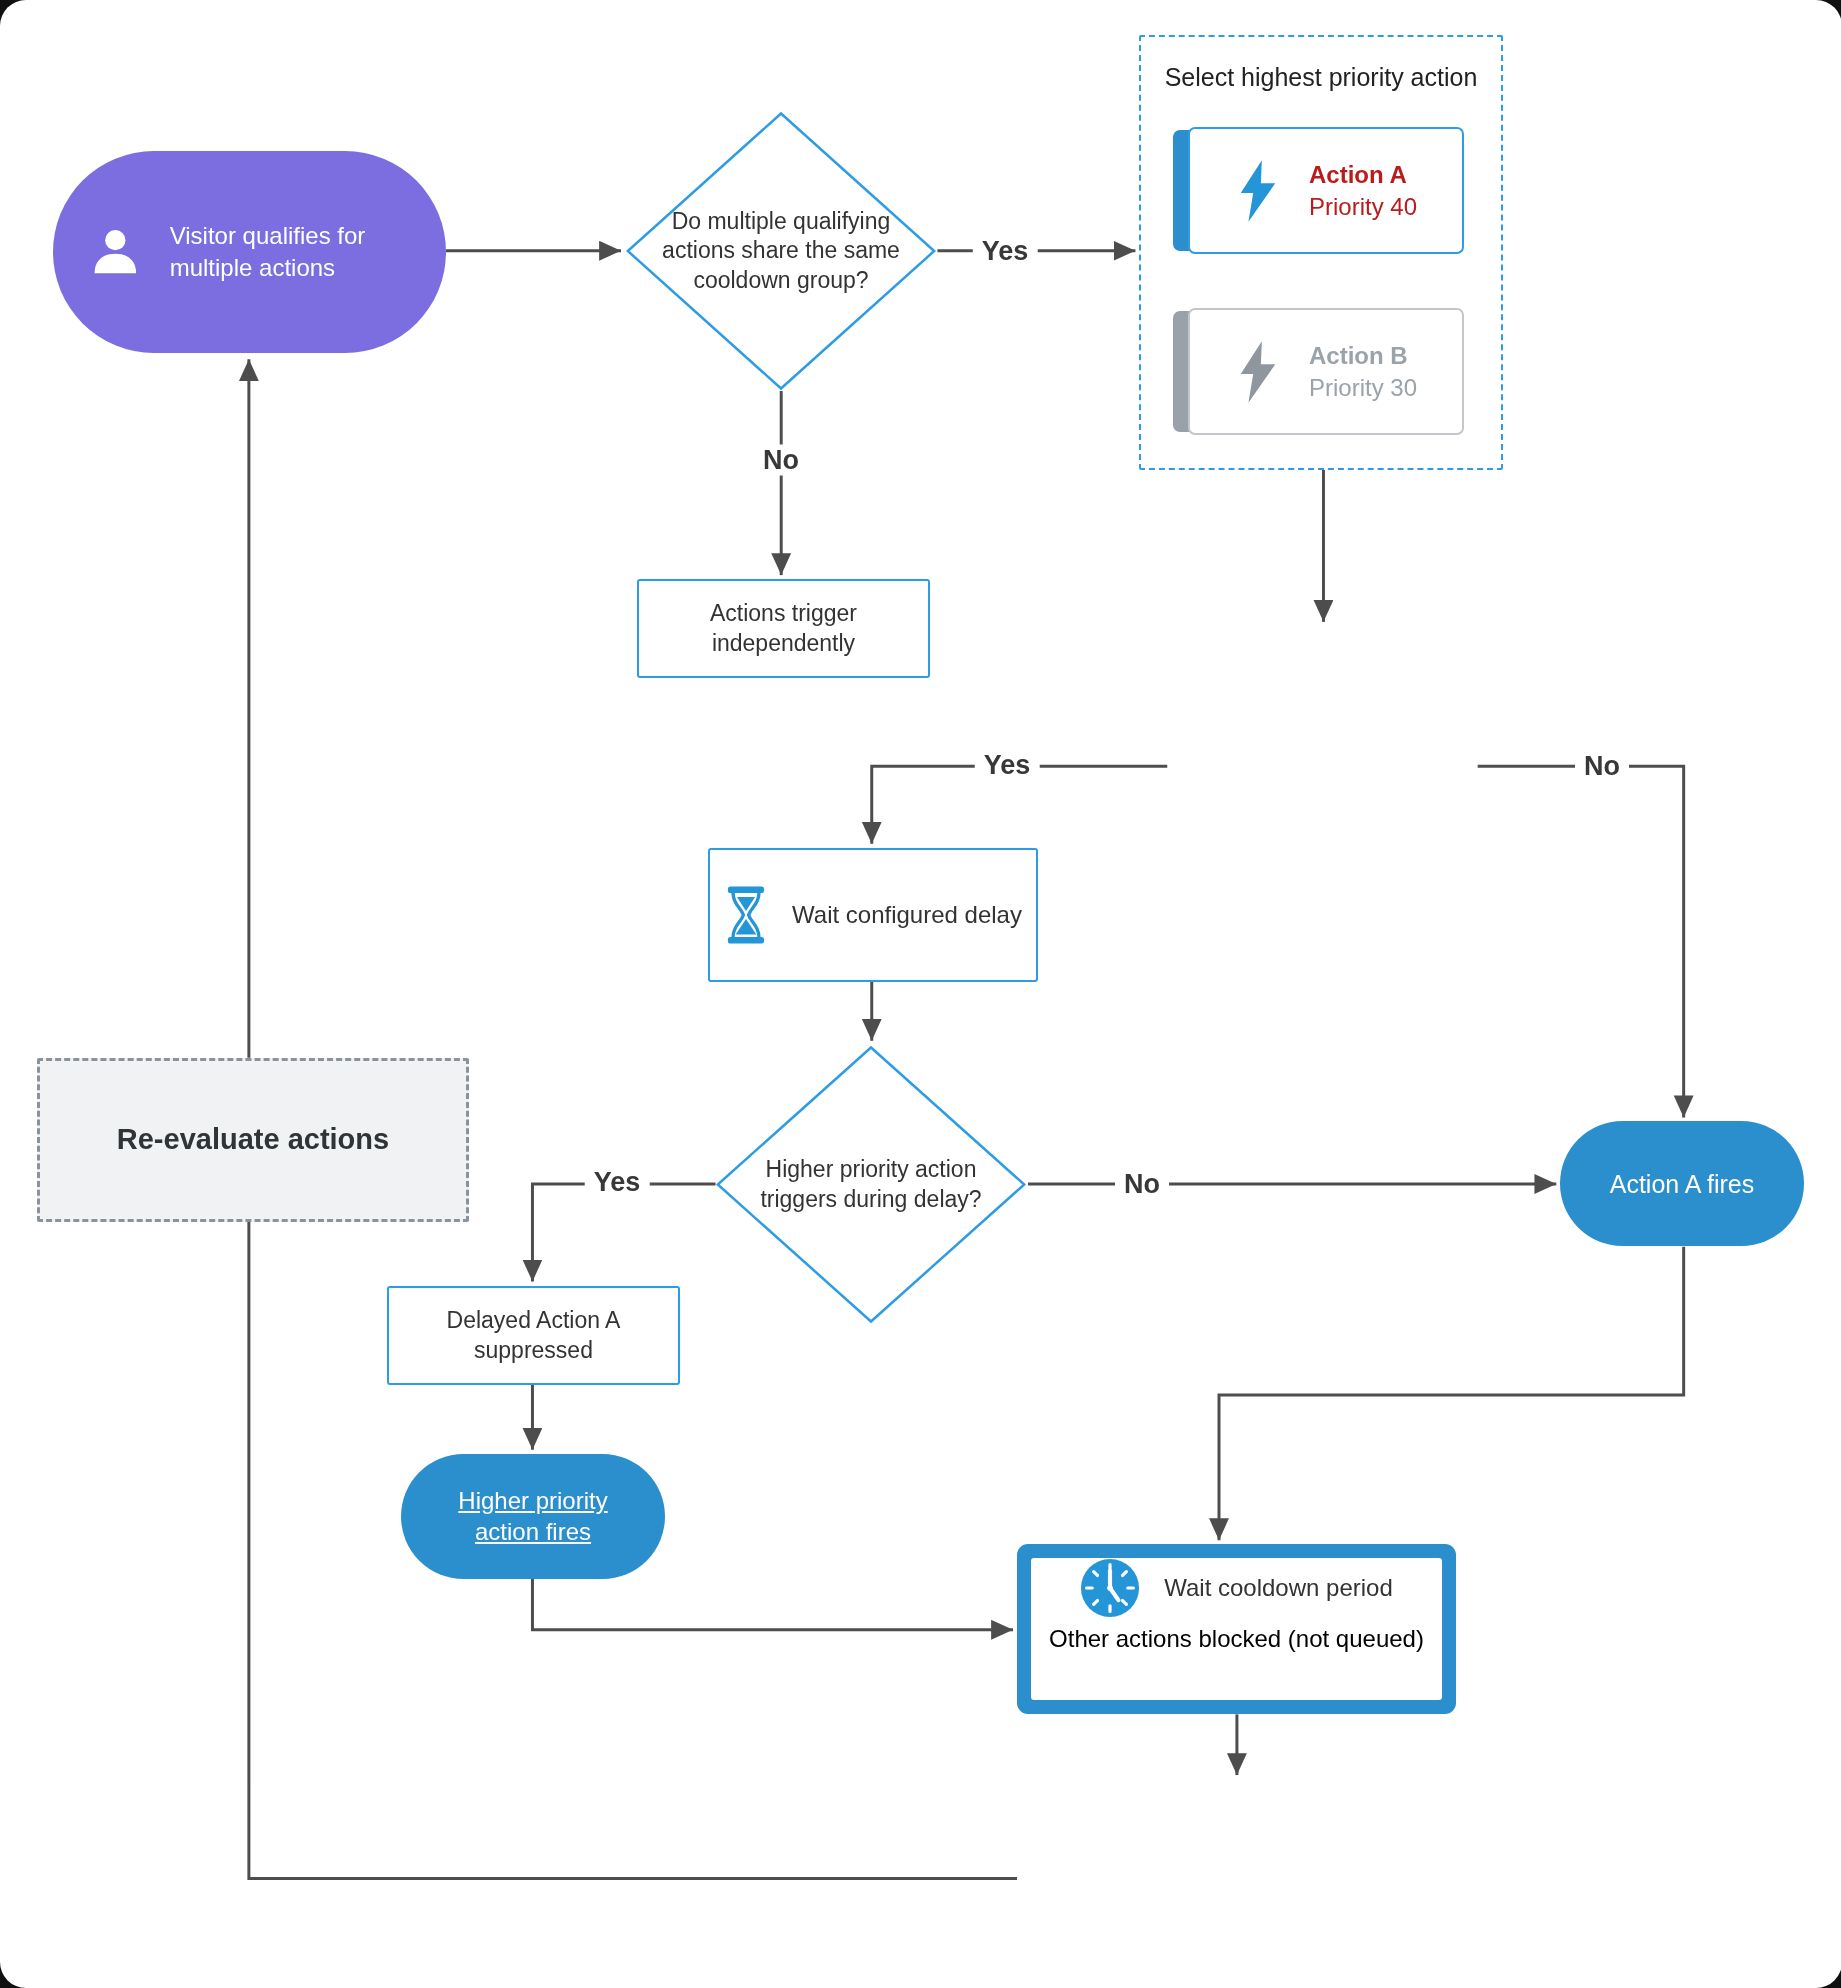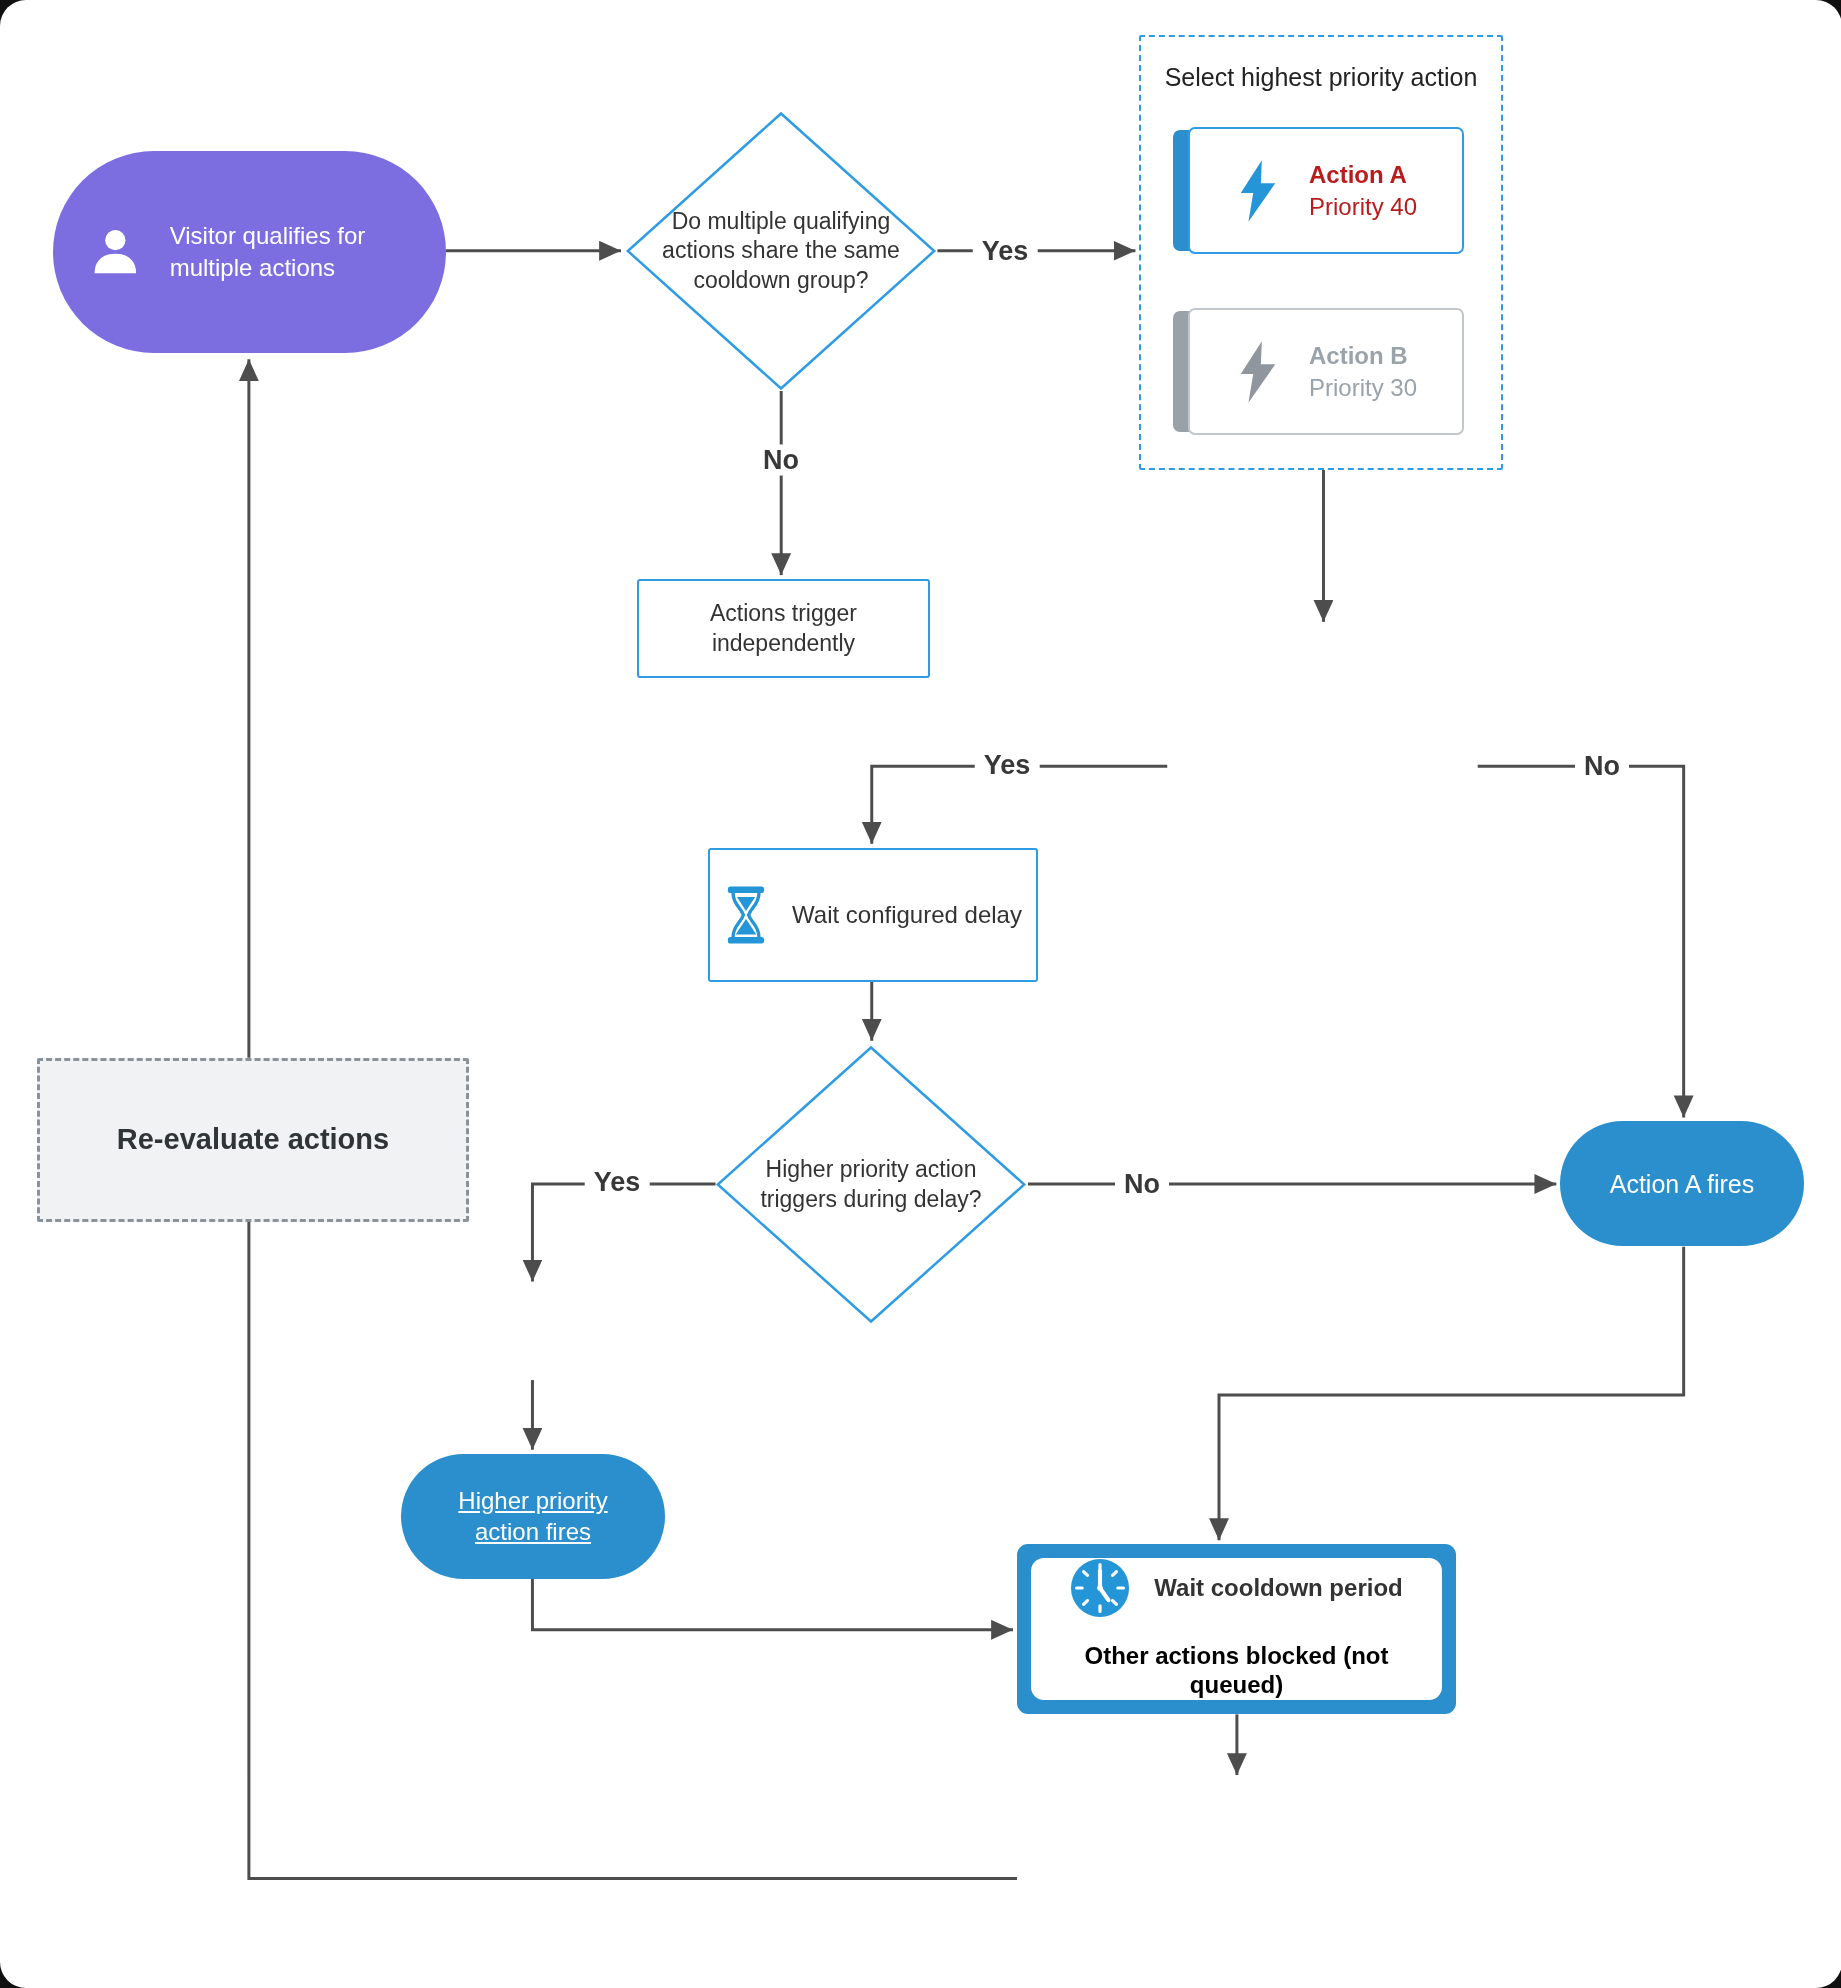--- a/index.html
+++ b/index.html
@@ -25,21 +25,21 @@
   .tab-blue{background:#2a8fcc;}
   .tab-gray{background:#9aa1a8;}
   .body-blue{border:2px solid #2e9ce4;}
   .body-gray{border:2px solid #c2c7cc;}
   .card-text{text-align:left;font-size:24px;line-height:1.3;}
   .card-text .nm{font-weight:bold;}
   .text-dark{color:#b91c1c;}
   .text-gray{color:#9aa2aa;}
   .reeval{background:#f1f2f4;border:3px dashed #8b929a;border-radius:2px;font-weight:bold;font-size:29px;color:#2f3437;}
   .thick-box{position:absolute;background:#2a8fcc;border-radius:11px;padding:14px;box-sizing:border-box;}
-  .thick-inner{background:#fff;border-radius:13px;width:100%;height:100%;display:flex;flex-direction:column;align-items:center;justify-content:space-between;gap:7px;font-weight:bold;}
+  .thick-inner{background:#fff;border-radius:3px;width:100%;height:100%;display:flex;flex-direction:column;align-items:center;justify-content:flex-start;gap:7px;}
   .icon-row{display:flex;align-items:center;gap:24px;font-size:24px;color:#333;}
   .sub-line{font-size:24px;color:#000000;text-align:center;line-height:1.2;max-width:92%;}
   .start-content{display:flex;align-items:center;gap:26px;padding:0 34px;text-align:left;}
   .start-text{font-size:24px;line-height:1.35;}
 </style>
 </head>
 <body>
 
 <div id="canvas">
 
@@ -137,20 +137,23 @@
     </svg>
     <div class="dtext">
         <span>Higher priority action triggers during delay?</span>
       </div>
   </div>
 
   <div class="node pill pill-blue" style="left:1560px;top:1121px;width:244px;height:125px;font-size:25px;">
     <span>Action A fires</span>
   </div>
 
+  <div class="node box-outline" style="left:387px;top:1286px;width:289px;height:95px;">
+    <span style="max-width:70%;">Delayed Action A suppressed</span>
+  </div>
 
   <div class="node pill pill-blue" style="left:401px;top:1454px;width:264px;height:125px;font-size:24px;text-decoration:underline;">
     <span style="max-width:80%;">Higher priority action fires</span>
   </div>
 
   <div class="node reeval" style="left:37px;top:1058px;width:426px;height:158px;">
     <span>Re-evaluate actions</span>
   </div>
 
   <div class="thick-box" style="left:1017px;top:1544px;width:439px;height:170px;">

